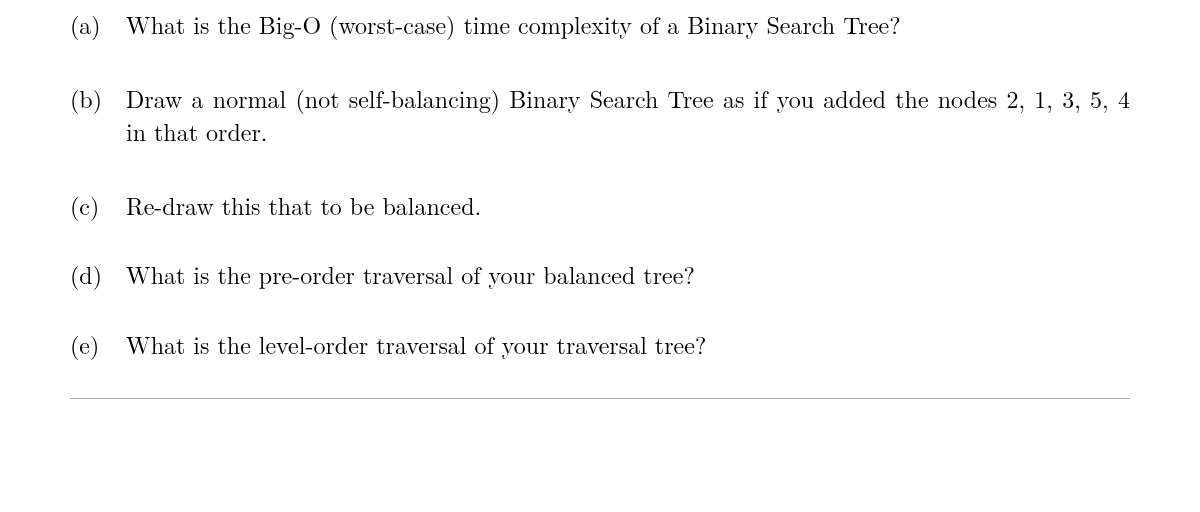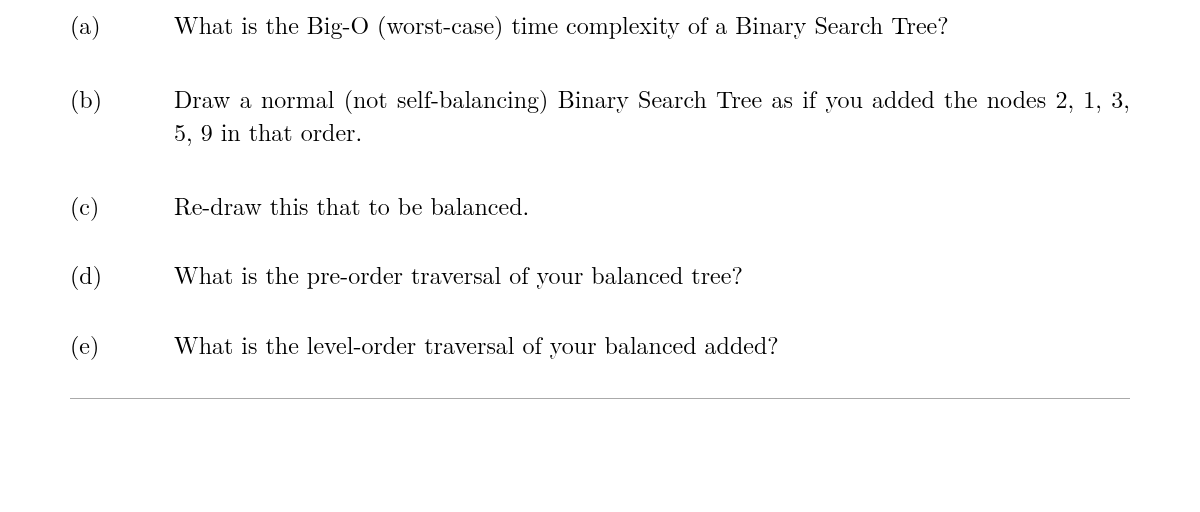--- a/index.html
+++ b/index.html
@@ -31,48 +31,47 @@
       margin-bottom: 40px;
     }
     .question-label {
       flex: 0 0 56px;
       text-align: left;
       padding-right: 0;
     }
     .question-text {
       flex: 1;
       text-align: justify;
-      margin-left: 48px;
     }
     hr.bottom-rule {
       border: none;
       border-top: 1px solid #aaa;
       margin-top: 12px;
       width: 100%;
     }
   </style>
 </head>
 <body>
 
 <ol class="question-list">
   <li class="question-item two-line">
     <span class="question-label">(a)</span>
     <span class="question-text">What is the Big-O (worst-case) time complexity of a Binary Search Tree?</span>
   </li>
   <li class="question-item two-line">
     <span class="question-label">(b)</span>
-    <span class="question-text">Draw a normal (not self-balancing) Binary Search Tree as if you added the nodes 2, 1, 3, 5, 9 in that order.</span>
+    <span class="question-text">Draw a normal (not self-balancing) Binary Search Tree as if you added the nodes 2, 1, 3, 5, 4 in that order.</span>
   </li>
   <li class="question-item">
     <span class="question-label">(c)</span>
     <span class="question-text">Re-draw this that to be balanced.</span>
   </li>
   <li class="question-item">
     <span class="question-label">(d)</span>
     <span class="question-text">What is the pre-order traversal of your balanced tree?</span>
   </li>
   <li class="question-item">
     <span class="question-label">(e)</span>
-    <span class="question-text">What is the level-order traversal of your balanced added?</span>
+    <span class="question-text">What is the level-order traversal of your traversal tree?</span>
   </li>
 </ol>
 
 <hr class="bottom-rule">
 
 </body></html>

